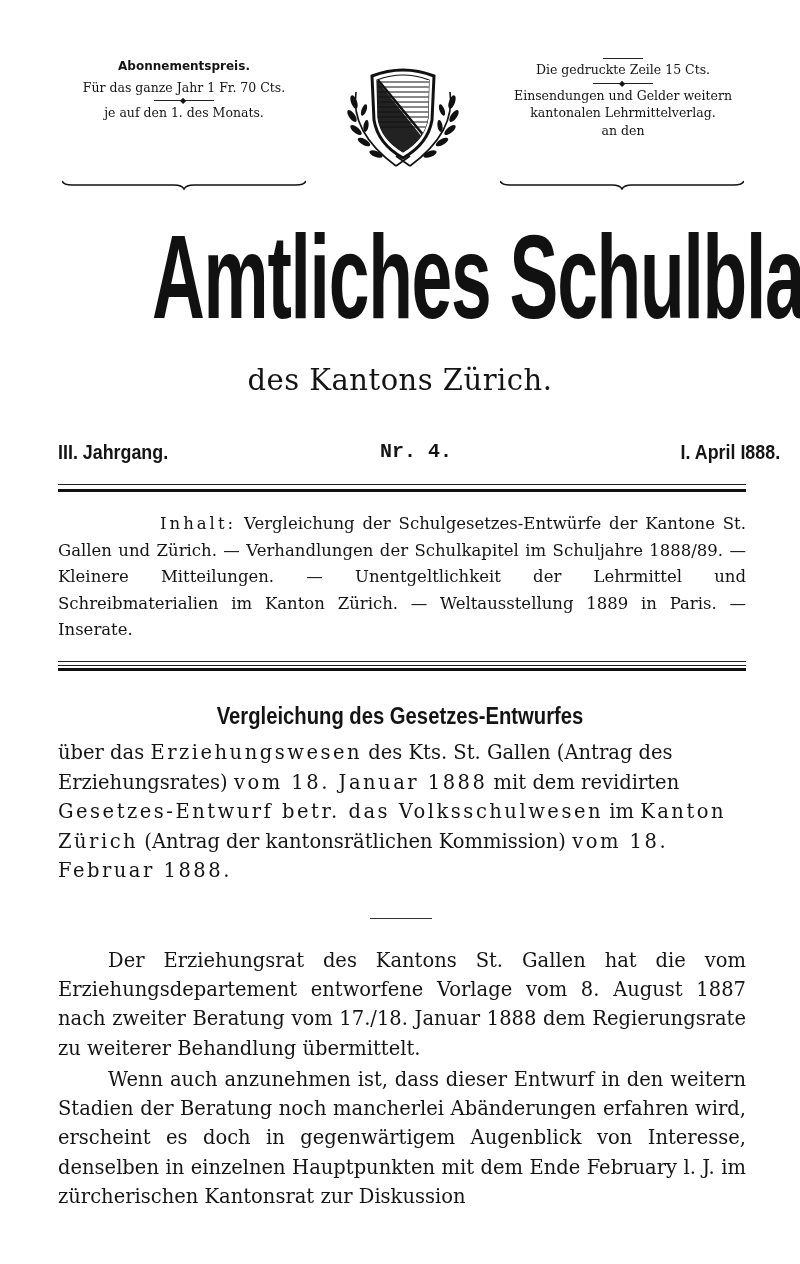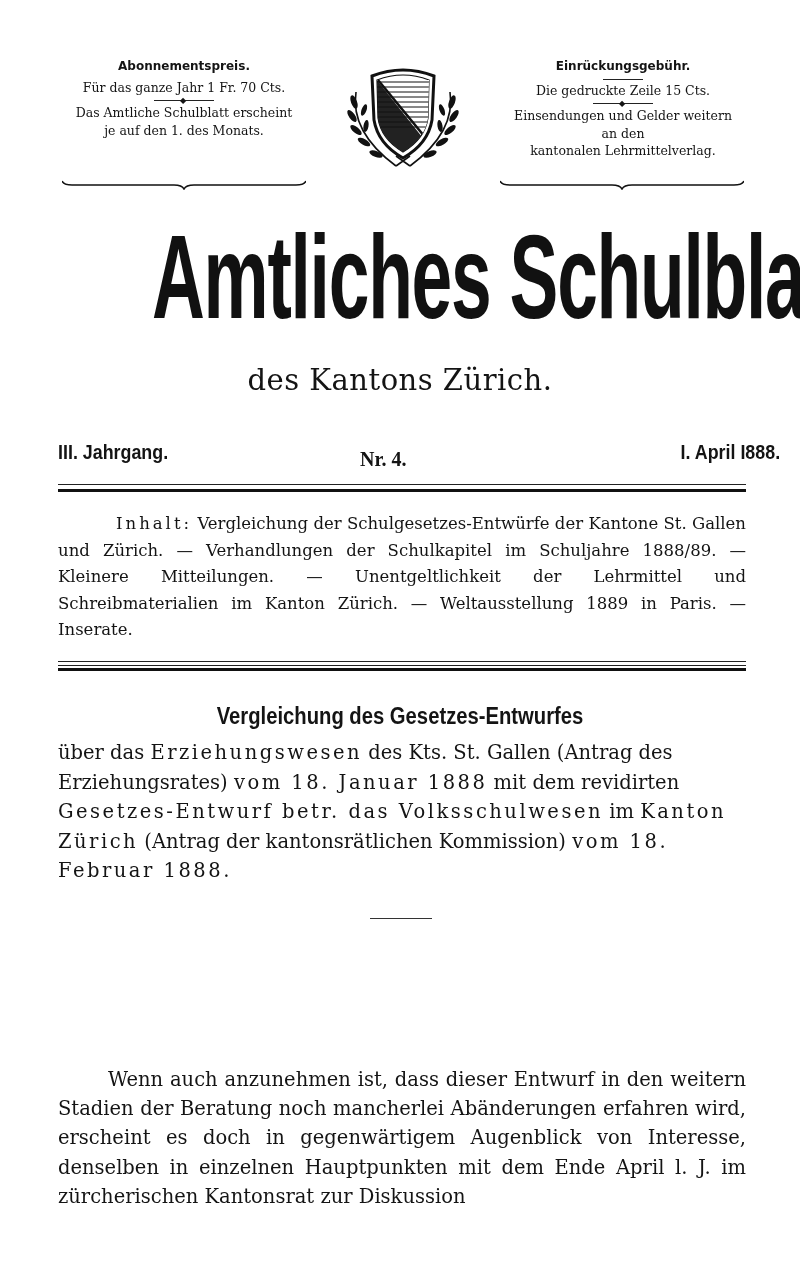--- a/index.html
+++ b/index.html
@@ -36,33 +36,33 @@
     white-space: nowrap;
   }
   #subtitle {
     position: absolute; left: 0; top: 363px; width: 800px; text-align: center;
     font-size: 29px; letter-spacing: 0.5px;
   }
 
   
   .issue { position: absolute; top: 440px; font-size: 21px; }
   #issue-vol { left: 58px; font-family: "Liberation Sans", sans-serif; font-weight: bold; transform: scaleX(0.85); transform-origin: 0 0; }
-  #issue-nr { left: 360px; font-family: Liberation Serif, serif; font-weight: bold; font-size: 20px; margin-top: 8px; }
+  #issue-nr { left: 380px; font-family: Liberation Mono, monospace; font-weight: bold; font-size: 20px; }
   #issue-date { right: 54px; font-family: "Liberation Sans", sans-serif; font-weight: bold; transform: scaleX(0.85); transform-origin: 100% 0; }
 
   .rule-thin { position: absolute; left: 58px; width: 688px; border-top: 1px solid #222; }
   .rule-thick { position: absolute; left: 58px; width: 688px; border-top: 3px solid #111; }
 
   
   #inhalt {
     position: absolute; left: 58px; top: 511px; width: 688px;
     font-size: 16.5px; line-height: 26.5px; text-align: justify;
     text-indent: 58px; text-align-last: left;
   }
-  .spaced { letter-spacing: 3px; }
+  .spaced { letter-spacing: 3px; margin-left: 44px; }
 
   
   #art-title {
     position: absolute; left: 0; top: 703px; width: 800px; text-align: center;
     font-family: "Liberation Sans", sans-serif; font-weight: bold; font-size: 23px;
     transform: scaleX(0.88); transform-origin: 400px 0;
   }
   #art-sub {
     position: absolute; left: 58px; top: 738px; width: 688px;
     font-size: 19.5px; line-height: 29.5px; text-align: left;
@@ -80,21 +80,20 @@
 </style>
 </head>
 <body>
 
 <div class="page">
 
   <div class="hbox" id="box-left">
     <div class="title">Abonnementspreis.</div>
     <div>Für das ganze Jahr 1 Fr. 70 Cts.</div>
     <span class="orn"></span>
-    <div>Das Amtliche Schulblatt erscheint</div>
     <div>je auf den 1. des Monats.</div>
   </div>
   <div class="brace" style="left:62px; top:180px;">
     <svg width="244" height="10" viewBox="0 0 244 10">
         <path d="M0 1 Q2 5 10 5 L112 5 Q120 5 122 9 Q124 5 132 5 L234 5 Q242 5 244 1" fill="none" stroke="#111" stroke-width="1.6"></path>
       </svg>
   </div>
 
   <div id="crest">
     <svg width="122" height="112" viewBox="0 0 122 112">
@@ -141,27 +140,26 @@
         <ellipse cx="108" cy="68" rx="3" ry="7" transform="rotate(50 108 68)"></ellipse>
         <ellipse cx="100" cy="80" rx="3" ry="7" transform="rotate(60 100 80)"></ellipse>
         <ellipse cx="88" cy="92" rx="3" ry="7" transform="rotate(70 88 92)"></ellipse>
         <ellipse cx="100" cy="48" rx="2.5" ry="6" transform="rotate(-20 100 48)"></ellipse>
         <ellipse cx="98" cy="64" rx="2.5" ry="6" transform="rotate(-10 98 64)"></ellipse>
       </g>
     </svg>
   </div>
 
   <div class="hbox" id="box-right">
-    <div class="title">Einrückungsgebühr.</div>
     <div class="short-rule"></div>
     <div>Die gedruckte Zeile 15 Cts.</div>
     <span class="orn"></span>
     <div>Einsendungen und Gelder weitern</div>
+    <div>kantonalen Lehrmittelverlag.</div>
     <div>an den</div>
-    <div>kantonalen Lehrmittelverlag.</div>
   </div>
   <div class="brace" style="left:500px; top:180px;">
     <svg width="244" height="10" viewBox="0 0 244 10">
         <path d="M0 1 Q2 5 10 5 L112 5 Q120 5 122 9 Q124 5 132 5 L234 5 Q242 5 244 1" fill="none" stroke="#111" stroke-width="1.6"></path>
       </svg>
   </div>
 
   <div id="masthead">Amtliches Schulblatt</div>
   <div id="subtitle">des Kantons Zürich.</div>
 
@@ -180,17 +178,20 @@
   <div class="rule-thin" style="top:661px;"></div>
   <div class="rule-thin" style="top:665px;"></div>
   <div class="rule-thick" style="top:668px;"></div>
 
   <div id="art-title">Vergleichung des Gesetzes-Entwurfes</div>
   <div id="art-sub">
     <span>über das </span><span class="sp">Erziehungswesen</span><span> des </span><span>Kts. St. Gallen</span><span> (Antrag des Erziehungsrates) </span><span class="sp">vom 18. Januar 1888</span><span> mit dem revidirten </span><span class="sp">Gesetzes-Entwurf betr. das Volksschulwesen</span><span> im </span><span class="sp">Kanton Zürich</span><span> (Antrag der kantonsrätlichen Kommission) </span><span class="sp">vom 18. Februar 1888.</span>
   </div>
   <div id="art-sep"></div>
 
+  <div class="para" id="para1">
+    <p>Der Erziehungsrat des Kantons St. Gallen hat die vom Erziehungsdepartement entworfene Vorlage vom 8. August 1887 nach zweiter Beratung vom 17./18. Januar 1888 dem Regierungsrate zu weiterer Behandlung übermittelt.</p>
+  </div>
   <div class="para" id="para2">
-    <p>Wenn auch anzunehmen ist, dass dieser Entwurf in den weitern Stadien der Beratung noch mancherlei Abänderungen erfahren wird, erscheint es doch in gegenwärtigem Augenblick von Interesse, denselben in einzelnen Hauptpunkten mit dem Ende April l. J. im zürcherischen Kantonsrat zur Diskussion</p>
+    <p>Wenn auch anzunehmen ist, dass dieser Entwurf in den weitern Stadien der Beratung noch mancherlei Abänderungen erfahren wird, erscheint es doch in gegenwärtigem Augenblick von Interesse, denselben in einzelnen Hauptpunkten mit dem Ende February l. J. im zürcherischen Kantonsrat zur Diskussion</p>
   </div>
 
 </div>
 
 </body></html>

